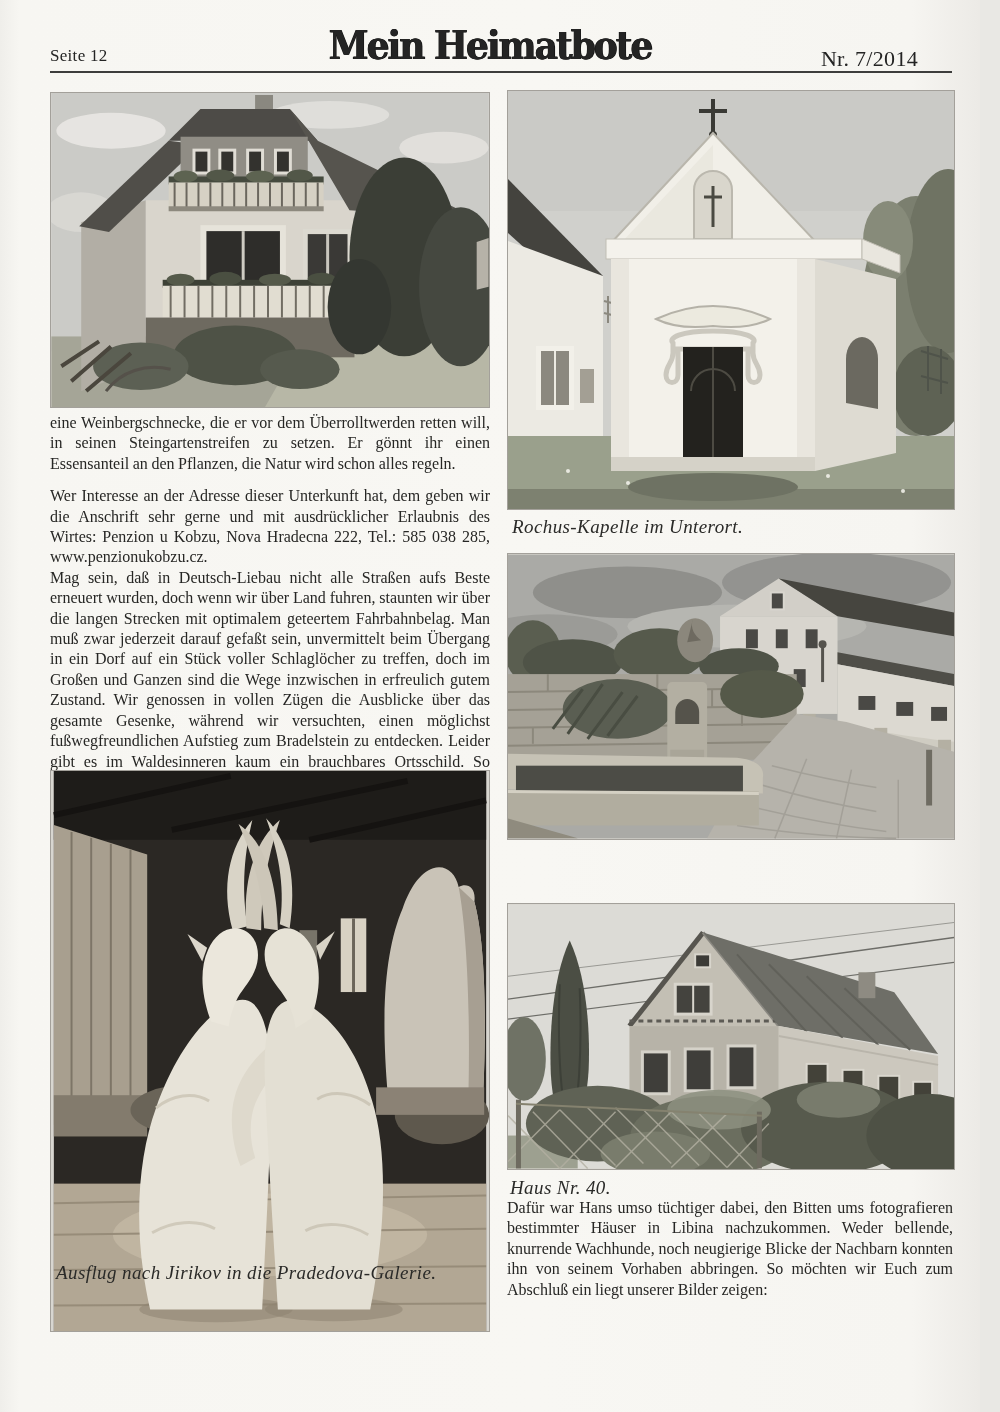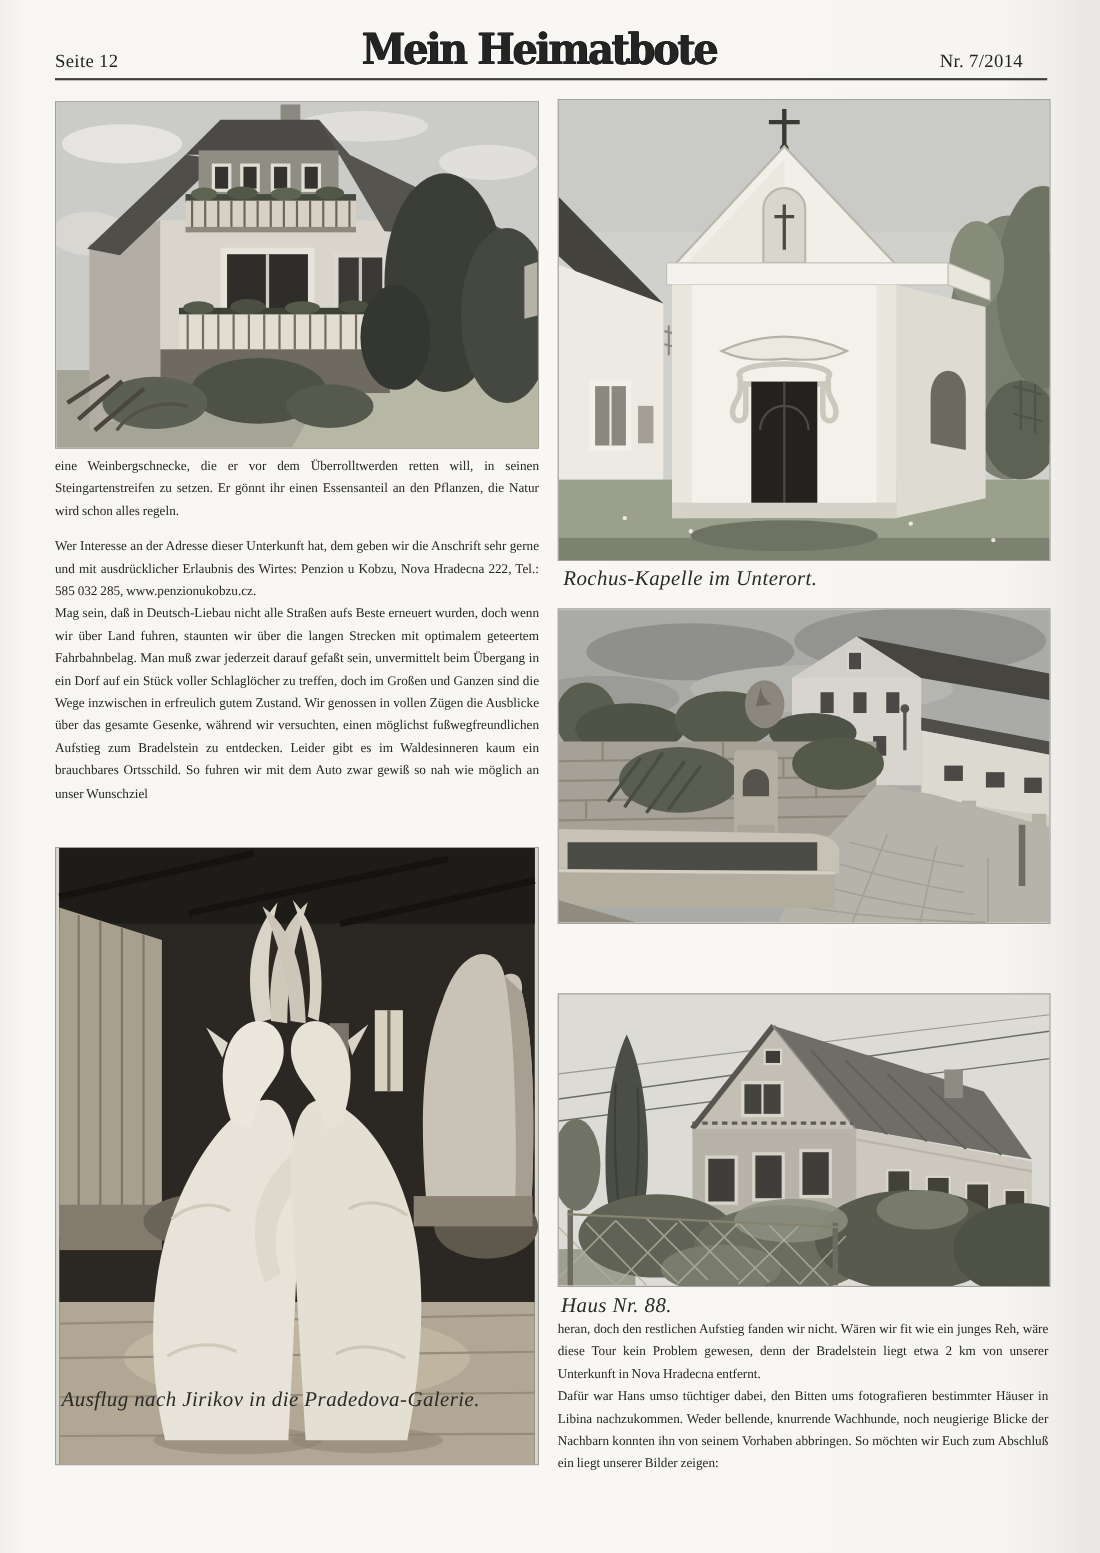--- a/index.html
+++ b/index.html
@@ -7,36 +7,36 @@
     width:1000px;height:1412px;
     font-family:"Liberation Serif","DejaVu Serif",serif;
     color:#242424;
     background:#e9e8e4;
   }
   .page{
     position:relative;width:980px;height:1412px;overflow:hidden;
     background:linear-gradient(90deg,#efeeea 0%,#f7f6f2 2%,#f8f7f3 55%,#f6f5f1 93%,#eceae6 100%);
   }
   .hdr-left{position:absolute;left:50px;top:46px;font-size:17px;letter-spacing:.3px;}
-  .hdr-right{position:absolute;right:50px;top:46px;font-size:17px;letter-spacing:.3px;text-align:right;}
+  .hdr-right{position:absolute;right:62px;top:46px;font-size:22px;letter-spacing:.3px;text-align:right;}
   .masthead{
     position:absolute;left:0;right:0;top:24px;text-align:center;
     font-size:36px;font-weight:bold;letter-spacing:-2px;
     transform:scaleY(1.08);
     text-shadow:0.6px 0 0 #111, -0.4px 0 0 #111;
     font-family:"DejaVu Serif","Liberation Serif",serif;
   }
   .hdr-rule{position:absolute;left:50px;width:902px;top:71px;height:2px;background:#3d3d3c;}
   figure{margin:0;padding:0;position:absolute;}
   figure svg{display:block;border:1px solid #a3a09a;background:#d8d6d0;}
   .caption{
     position:absolute;font-style:italic;font-size:19px;letter-spacing:.4px;color:#2a2a28;
   }
   .bodytext{
-    position:absolute;font-size:12px;line-height:20.4px;text-align:justify;
+    position:absolute;font-size:16px;line-height:20.4px;text-align:justify;
     word-spacing:-0.4px;color:#262624;
   }
   .bodytext p{margin:0;padding:0;}
   .bodytext p.gap{margin-bottom:12px;}
 </style>
 </head>
 <body>
 
 <div class="page">
 
@@ -126,21 +126,21 @@
       <ellipse cx="185" cy="264" rx="62" ry="30" fill="#4e5246"></ellipse>
       <ellipse cx="90" cy="275" rx="48" ry="24" fill="#5c6054"></ellipse>
       <ellipse cx="250" cy="278" rx="40" ry="20" fill="#565a4e"></ellipse>
       <path d="M20,290 L60,255 M35,300 L80,262 M10,275 L48,250" stroke="#4a463d" stroke-width="4" fill="none"></path>
       <path d="M55,300 C70,280 95,272 120,278" stroke="#55514a" stroke-width="3" fill="none"></path>
     </svg>
   </figure>
 
   <div class="bodytext" style="left:50px;top:413px;width:440px;">
     <p class="gap">eine Weinbergschnecke, die er vor dem Überrolltwerden retten will, in seinen Steingartenstreifen zu setzen. Er gönnt ihr einen Essensanteil an den Pflanzen, die Natur wird schon alles regeln.</p>
-    <p>Wer Interesse an der Adresse dieser Unterkunft hat, dem geben wir die Anschrift sehr gerne und mit ausdrücklicher Erlaubnis des Wirtes: Penzion u Kobzu, Nova Hradecna 222, Tel.: 585 032 285, www.penzionukobzu.cz.</p>
+    <p>Wer Interesse an der Adresse dieser Unterkunft hat, dem geben wir die Anschrift sehr gerne und mit ausdrücklicher Erlaubnis des Wirtes: Penzion u Kobzu, Nova Hradecna 222, Tel.: 585 038 285, www.penzionukobzu.cz.</p>
     <p>Mag sein, daß in Deutsch-Liebau nicht alle Straßen aufs Beste erneuert wurden, doch wenn wir über Land fuhren, staunten wir über die langen Strecken mit optimalem geteertem Fahrbahnbelag. Man muß zwar jederzeit darauf gefaßt sein, unvermittelt beim Übergang in ein Dorf auf ein Stück voller Schlaglöcher zu treffen, doch im Großen und Ganzen sind die Wege inzwischen in erfreulich gutem Zustand. Wir genossen in vollen Zügen die Ausblicke über das gesamte Gesenke, während wir versuchten, einen möglichst fußwegfreundlichen Aufstieg zum Bradelstein zu entdecken. Leider gibt es im Waldesinneren kaum ein brauchbares Ortsschild. So fuhren wir mit dem Auto zwar gewiß so nah wie möglich an unser Wunschziel</p>
   </div>
 
   <figure style="left:50px;top:770px;">
     <svg width="438" height="560" viewBox="0 0 440 570" role="img">
       <rect width="440" height="570" fill="#2b2824"></rect>
       <rect width="440" height="70" fill="#1e1c19"></rect>
       <path d="M0,45 L180,5 M120,60 L360,10 M260,70 L440,30" stroke="#151311" stroke-width="6" fill="none"></path>
       <polygon points="0,55 95,85 95,330 0,360" fill="#a89f8f"></polygon>
       <g stroke="#7d7567" stroke-width="2">
@@ -370,20 +370,19 @@
         <line x1="108" y1="264" x2="164" y2="208"></line>
           <line x1="164" y1="264" x2="220" y2="210"></line>
         <line x1="220" y1="264" x2="262" y2="220"></line>
       </g>
       <rect x="8" y="196" width="5" height="69" fill="#6e6b60"></rect>
       <rect x="250" y="208" width="5" height="57" fill="#6e6b60"></rect>
       <line x1="8" y1="200" x2="255" y2="212" stroke="#85826f" stroke-width="2"></line>
     </svg>
   </figure>
 
-  <div class="caption" style="left:510px;top:1177px;">Haus Nr. 88.</div>
+  <div class="caption" style="left:510px;top:1177px;">Haus Nr. 40.</div>
 
   <div class="bodytext" style="left:507px;top:1198px;width:446px;">
-    <p>heran, doch den restlichen Aufstieg fanden wir nicht. Wären wir fit wie ein junges Reh, wäre diese Tour kein Problem gewesen, denn der Bradelstein liegt etwa 2 km von unserer Unterkunft in Nova Hradecna entfernt.</p>
     <p>Dafür war Hans umso tüchtiger dabei, den Bitten ums fotografieren bestimmter Häuser in Libina nachzukommen. Weder bellende, knurrende Wachhunde, noch neugierige Blicke der Nachbarn konnten ihn von seinem Vorhaben abbringen. So möchten wir Euch zum Abschluß ein liegt unserer Bilder zeigen:</p>
   </div>
 
 </div>
 
 </body></html>

